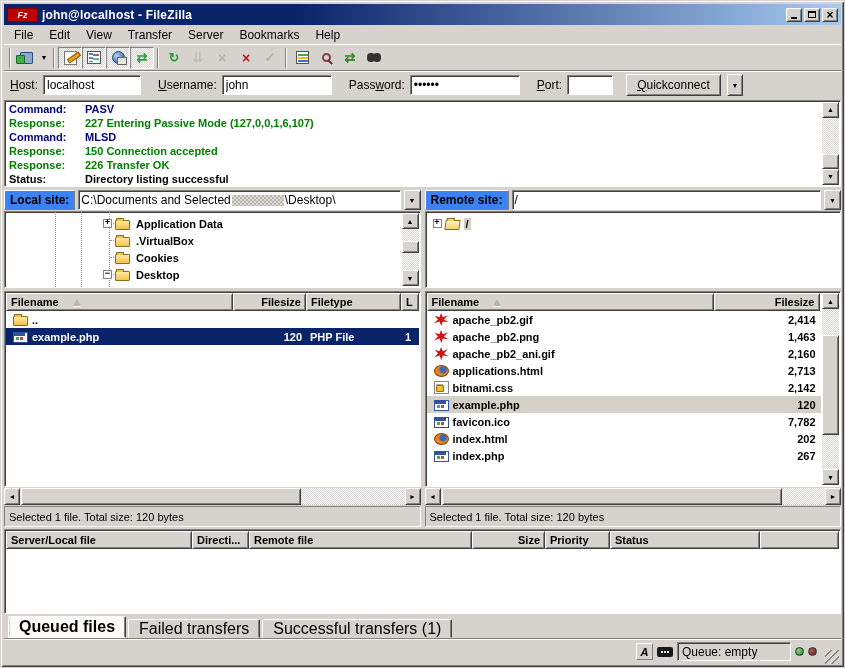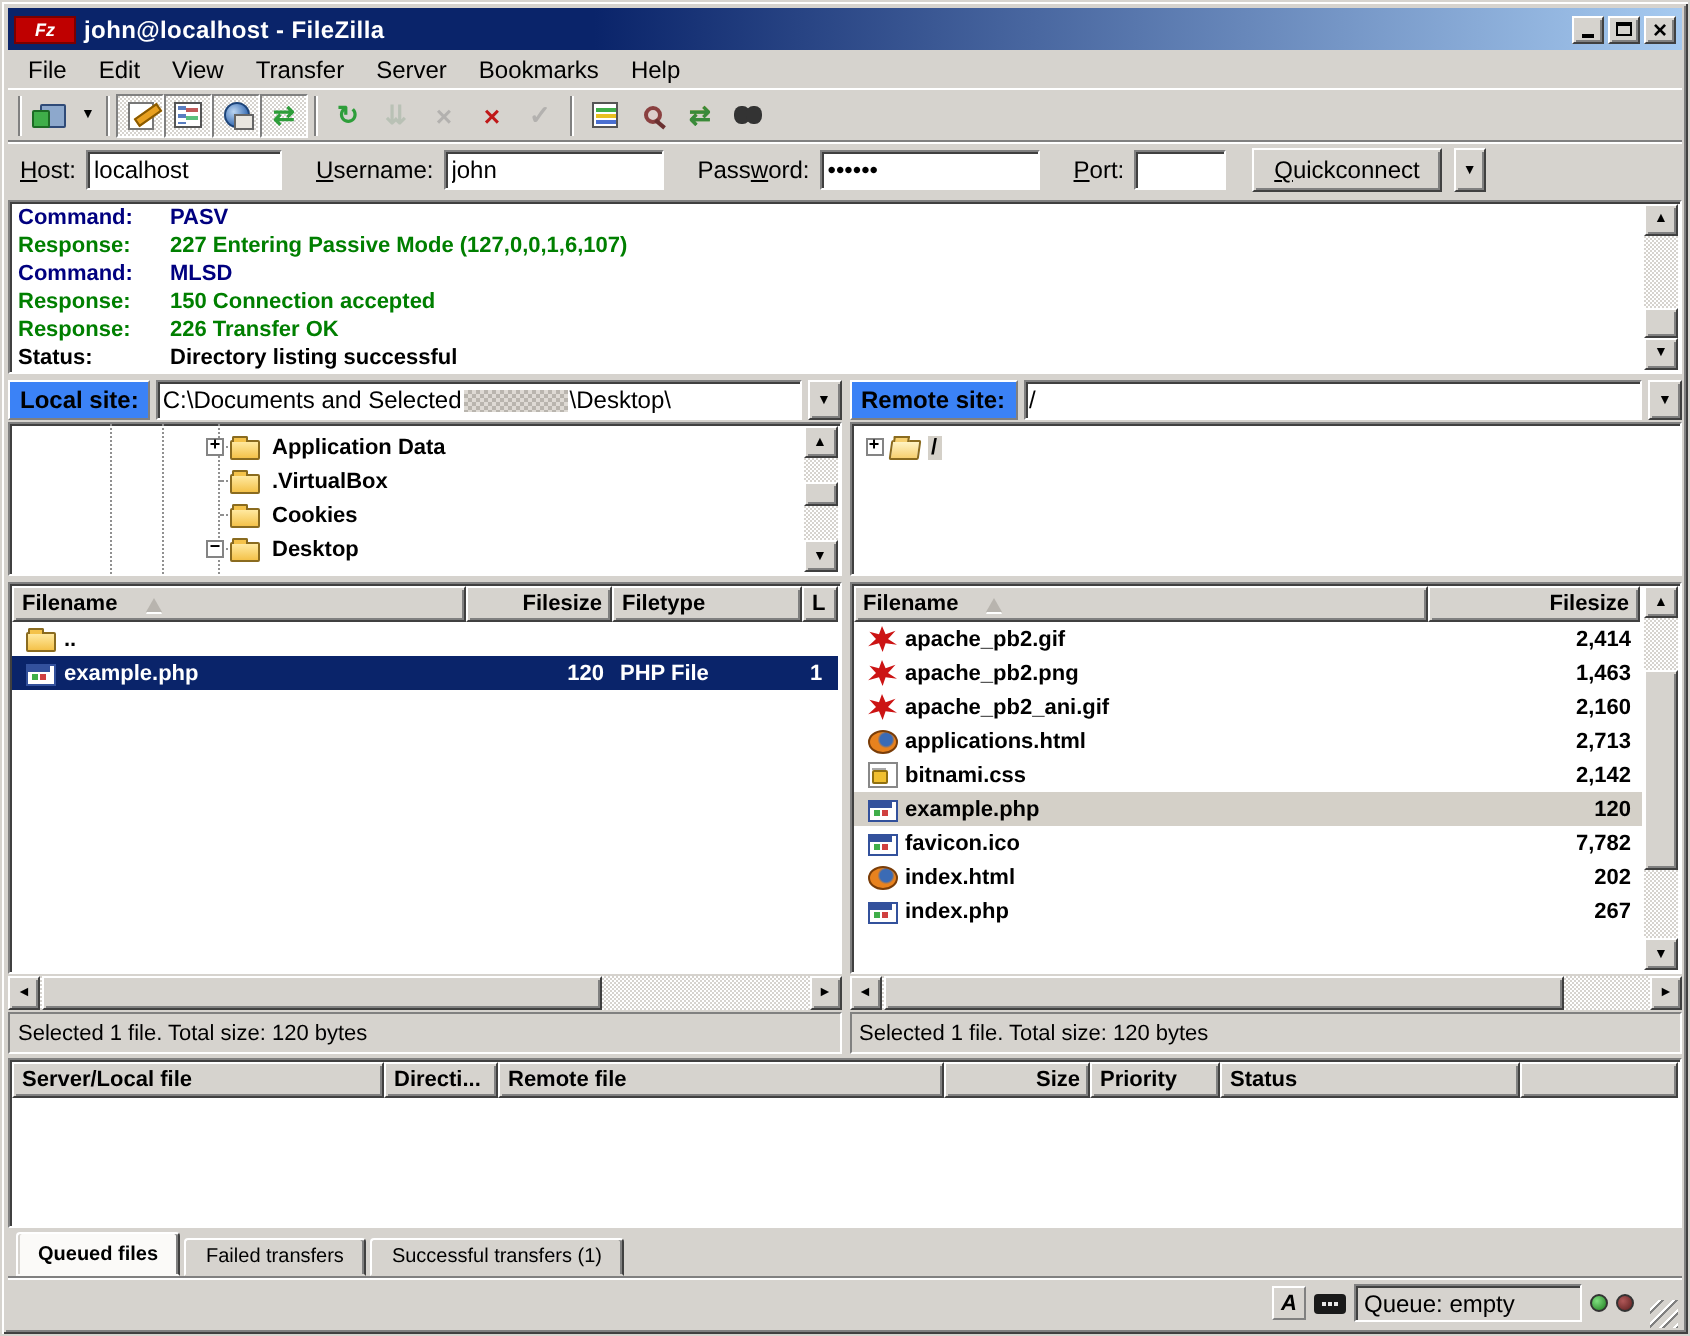--- a/index.html
+++ b/index.html
@@ -146,21 +146,21 @@
   .lc-name{width:227px;flex:0 0 227px;} .lc-size{width:73px;flex:0 0 73px;} .lc-type{width:95px;flex:0 0 95px;} .lc-mod{flex:1;}
   
   .rc-name{width:287px;flex:0 0 287px;} .rc-size{width:106px;flex:0 0 106px;}
   
   .queue{flex:1 1 auto;display:flex;flex-direction:column;margin-top:2px;position:relative;padding:1px;}
   .qbody{flex:1;background:#fff;}
   .qc-col-file{width:186px;flex:0 0 186px;} .qc-col-dir{width:57px;flex:0 0 57px;} .qc-col-remote{width:223px;flex:0 0 223px;}
   .qc-col-size{width:73px;flex:0 0 73px;} .qc-col-prio{width:65px;flex:0 0 65px;} .qc-col-status{width:150px;flex:0 0 150px;} .qc-col-rest{flex:1;}
   
   .tabs{flex:0 0 24px;display:flex;align-items:flex-end;padding-left:4px;gap:2px;}
-  .tab{height:19px;padding:0 10px;display:flex;align-items:center;font-size:10px;background:#d6d3ce;
+  .tab{height:19px;padding:0 10px;display:flex;align-items:center;font-size:16px;background:#d6d3ce;
     border:1px solid;border-color:#fff #404040 transparent #fff;box-shadow:inset 1px 0 0 #d6d3ce,inset -1px 0 0 #808080;border-radius:2px 2px 0 0;}
   .tab.active{height:22px;background:#fbfaf8;font-weight:bold;}
   
   .statusbar{flex:0 0 26px;border-top:1px solid #808080;box-shadow:inset 0 1px 0 #fff;display:flex;align-items:center;justify-content:flex-end;padding:0 2px;gap:4px;}
   .sb-ind{width:17px;height:17px;border:1px solid;border-color:#fff #808080 #808080 #fff;display:flex;align-items:center;justify-content:center;}
   .ascii-glyph{font-size:11px;font-weight:bold;font-style:italic;}
   .badge{width:16px;height:10px;background:#1a1a1a;border-radius:2px;display:flex;align-items:center;justify-content:center;gap:1px;}
   .badge i{width:2px;height:2px;background:#e8e8e8;display:block;}
   .queue-panel{width:114px;height:19px;border:1px solid;border-color:#808080 #fff #fff #808080;box-shadow:inset 1px 1px 0 #404040;
     background:#d6d3ce;display:flex;align-items:center;padding:0 4px;font-size:12px;}

